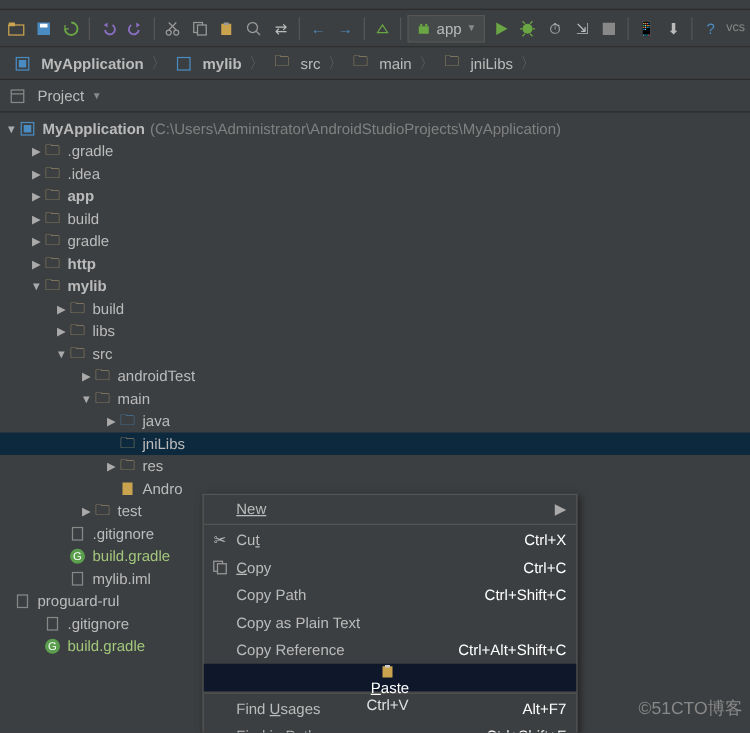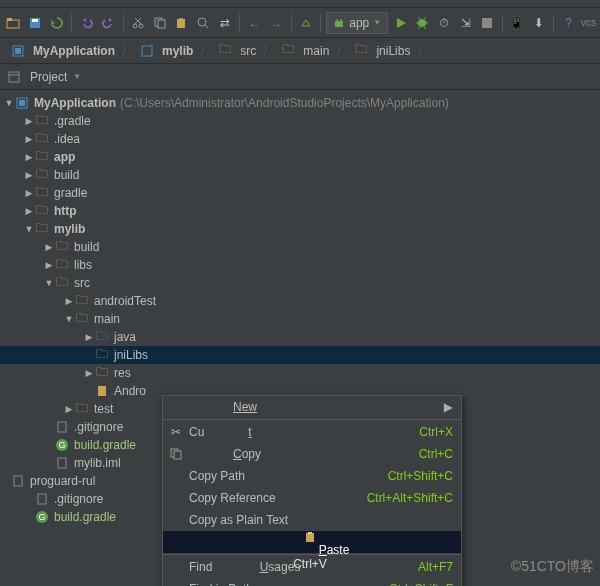--- a/index.html
+++ b/index.html
@@ -25,26 +25,26 @@
 .circ { width:12px; height:12px; border-radius:50%; background:#5b9e4d; color:#fff; font-size:9px; display:flex; align-items:center; justify-content:center; }
 .txt { color:#bbbbbb; }
 .txt.dim { color:#808080; }
 .txt.grn { color:#a2c77c; }
 .bold { font-weight:bold; }
 .ctx { position:absolute; background:#3c3f41; border:1px solid #555; box-shadow:2px 2px 6px rgba(0,0,0,0.5); width:300px; }
 .ctx-row { display:flex; align-items:center; height:22px; padding:0 8px 0 4px; cursor:pointer; }
 .ctx-row.hl { background:#0f172a; color:#fff;flex-direction:column; }
 .ctx-row .ci { width:18px; display:flex; justify-content:center; }
 .ctx-row .cl { flex:1; padding-left:4px; }
-.ctx-row .ck { color:#84cc16; }
+.ctx-row .ck { color:#ffffff; }
 .ctx-row.hl .ck { color:#e0e0e0; }
 .ctx-sep { height:1px; background:#555; margin:1px 0; }
 .ctx-arr { color:#aaa; }
 .watermark { position:absolute; right:6px; bottom:10px; color:#888; font-size:14px; }
-u { text-decoration:underline;margin-left:44px; }
+u { text-decoration:underline; }
 svg { display:block; }
 </style>
 </head>
 <body>
 
 <div class="menubar"></div>
 
 <div class="toolbar">
   <span class="tb-btn">
       <svg width="14" height="14">
@@ -375,27 +375,27 @@
       <span class="cl"><u>C</u>opy</span>
       <span class="ck">Ctrl+C</span>
     </div>
   <div class="ctx-row">
       <span class="ci"></span>
       <span class="cl">Copy Path</span>
       <span class="ck">Ctrl+Shift+C</span>
     </div>
   <div class="ctx-row">
       <span class="ci"></span>
+      <span class="cl">Copy as Plain Text</span>
+    </div>
+  <div class="ctx-row">
+      <span class="ci"></span>
       <span class="cl">Copy Reference</span>
       <span class="ck">Ctrl+Alt+Shift+C</span>
     </div>
-  <div class="ctx-row">
-      <span class="ci"></span>
-      <span class="cl">Copy as Plain Text</span>
-    </div>
   <div class="ctx-row hl">
       <span class="ci">
         <svg width="12" height="12">
           <rect x="2" y="2" width="8" height="9" fill="#c9a34e"></rect>
           <rect x="4" y="1" width="4" height="2" fill="#ccc"></rect>
         </svg>
       </span>
       <span class="cl"><u>P</u>aste</span>
       <span class="ck">Ctrl+V</span>
     </div>

